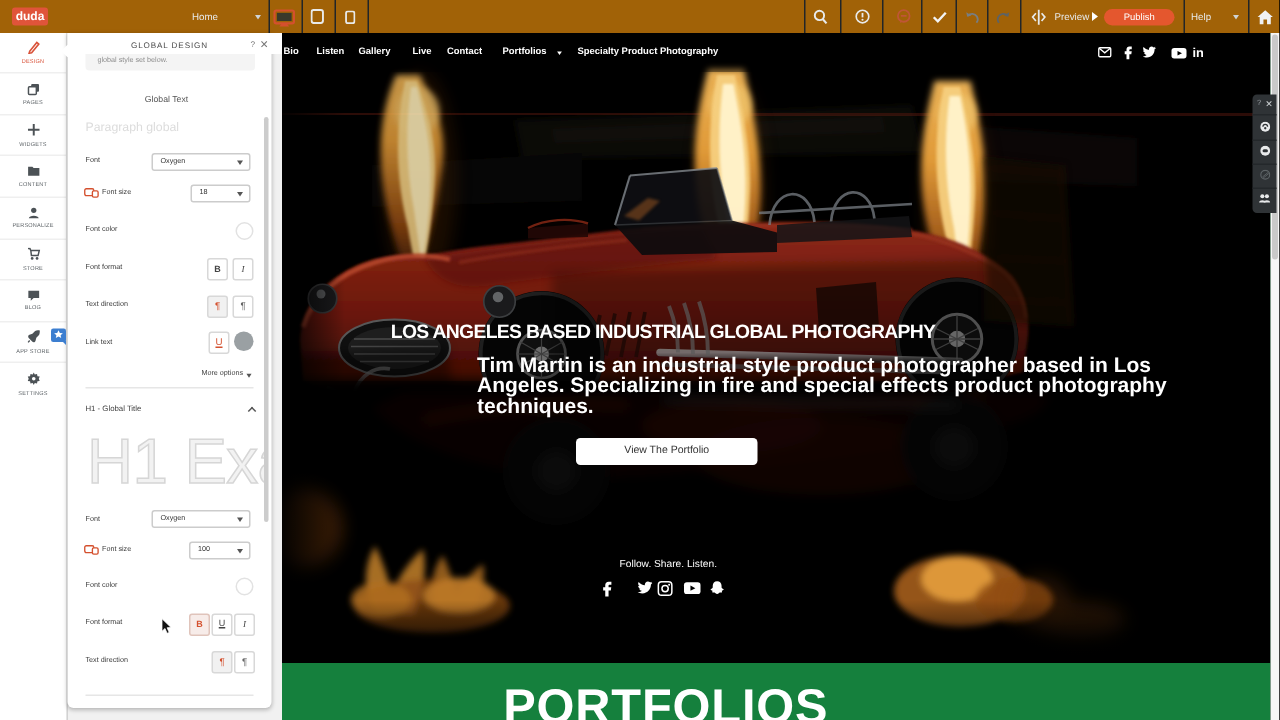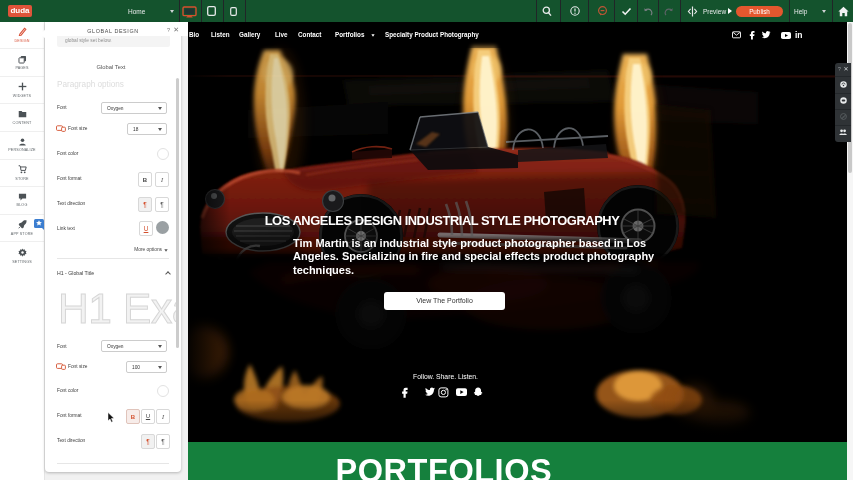--- a/index.html
+++ b/index.html
@@ -1,21 +1,21 @@
 <!DOCTYPE html>
 <html><head>
 <meta charset="utf-8">
 <style>
   * { margin:0; padding:0; box-sizing:border-box; }
   html,body { width:853px; height:480px; overflow:hidden; background:#000;
     font-family:"Liberation Sans", sans-serif; }
   #stage { position:relative; width:853px; height:480px; }
 
   
-  #topbar { position:absolute; left:0; top:0; width:853px; height:22px; background:#14532d; }
+  #topbar { position:absolute; left:0; top:0; width:853px; height:22px; background:#a16207; }
   #topbar .sep { position:absolute; top:0; width:1px; height:22px; background:#212528; }
   .tbtxt { position:absolute; color:#e8eaeb; font-size:6.5px; }
   #logo { position:absolute; left:8px; top:4.5px; width:24px; height:12.5px; background:#e0543a;
      border-radius:2px; color:#fff; font-weight:bold; font-size:8px; text-align:center; line-height:12px; }
   .caret { position:absolute; width:0; height:0; border-left:2.6px solid transparent;
      border-right:2.6px solid transparent; border-top:3.2px solid #cfd3d5; }
   #publish { position:absolute; left:736px; top:5.5px; width:47px; height:11.5px; background:#e4572e;
      border-radius:6px; color:#fff; font-size:6.3px; text-align:center; line-height:11.5px; }
 
   
@@ -284,22 +284,22 @@
         <rect x="0.5" y="1.8" width="8" height="6" rx="0.8" fill="none" stroke="#fff" stroke-width="0.9"></rect>
         <path d="M0.8 2.2 L4.5 5.2 L8.2 2.2" fill="none" stroke="#fff" stroke-width="0.9"></path>
         <path d="M22.5 1 h-1.6 c-1.1 0-1.9 0.8-1.9 1.9 v1.3 h-1.2 v1.9 h1.2 v3.4 h1.9 v-3.4 h1.3 l0.3-1.9 h-1.6 v-0.9 c0-0.4 0.2-0.5 0.6-0.5 h1 z"></path>
         <path d="M40.8 2.3 c-0.4 0.2-0.8 0.3-1.2 0.4 c0.4-0.3 0.7-0.7 0.9-1.2 c-0.4 0.2-0.9 0.4-1.4 0.5 c-0.4-0.4-1-0.7-1.6-0.7 c-1.2 0-2.2 1-2.2 2.2 c0 0.2 0 0.3 0.1 0.5 c-1.8-0.1-3.4-1-4.5-2.3 c-0.2 0.3-0.3 0.7-0.3 1.1 c0 0.8 0.4 1.4 1 1.8 c-0.4 0-0.7-0.1-1-0.3 v0 c0 1.1 0.8 2 1.8 2.2 c-0.2 0.1-0.4 0.1-0.6 0.1 c-0.1 0-0.3 0-0.4 0 c0.3 0.9 1.1 1.5 2.1 1.5 c-0.8 0.6-1.7 1-2.8 1 c-0.2 0-0.4 0-0.5 0 c1 0.6 2.2 1 3.4 1 c4.1 0 6.3-3.4 6.3-6.3 v-0.3 c0.4-0.3 0.8-0.7 1.1-1.1 z" transform="translate(5,0) scale(0.82)"></path>
         <rect x="49" y="2" width="10" height="7" rx="1.8"></rect>
         <path d="M53 4 L56 5.5 L53 7 Z" fill="#000"></path>
         <text x="63" y="8.2" font-size="8.5" font-weight="bold" fill="#fff" font-family="Liberation Sans">in</text>
       </g>
     </svg>
 
-    <div class="wtxt" style="left:254px; top:190.5px; transform:translateX(-50%); font-size:12.9px; font-weight:bold; letter-spacing:-0.45px;">LOS ANGELES DESIGN INDUSTRIAL STYLE PHOTOGRAPHY</div>
-    <div class="wtxt" style="left:105px; top:214.5px; font-size:11px; font-weight:bold; line-height:13.5px;">Tim Martin is an industrial style product photographer based in Los<br>Angeles. Specializing in fire and special effects product photography<br>techniques.</div>
+    <div class="wtxt" style="left:254px; top:190.5px; transform:translateX(-50%); font-size:12.9px; font-weight:bold; letter-spacing:-0.45px;">LOS ANGELES BASED INDUSTRIAL GLOBAL PHOTOGRAPHY</div>
+    <div class="wtxt" style="left:130px; top:214.5px; font-size:14px; font-weight:bold; line-height:13.5px;">Tim Martin is an industrial style product photographer based in Los<br>Angeles. Specializing in fire and special effects product photography<br>techniques.</div>
     <div style="position:absolute; left:196px; top:270px; width:121px; height:18px; background:#fff; border-radius:3px; color:#333; font-size:7px; text-align:center; line-height:18px;">View The Portfolio</div>
 
     <div class="wtxt" style="left:225px; top:351px; font-size:6.8px;">Follow. Share. Listen.</div>
 
     <svg style="position:absolute; left:214px; top:364.5px;" width="88" height="11" viewBox="0 0 88 11">
       <g fill="#ffffff">
         <path d="M5.6 0.8 h-1.9 c-1.3 0-2.2 0.9-2.2 2.2 v1.5 h-1.4 v2.2 h1.4 v4 h2.2 v-4 h1.5 l0.3-2.2 h-1.8 v-1 c0-0.5 0.2-0.6 0.7-0.6 h1.2 z"></path>
         <path d="M28 2 c-0.5 0.2-1 0.4-1.5 0.4 c0.5-0.3 0.9-0.8 1.1-1.4 c-0.5 0.3-1.1 0.5-1.7 0.6 c-0.5-0.5-1.2-0.8-1.9-0.8 c-1.5 0-2.6 1.2-2.6 2.6 c0 0.2 0 0.4 0.1 0.6 c-2.2-0.1-4.1-1.2-5.4-2.8 c-0.2 0.4-0.4 0.8-0.4 1.3 c0 0.9 0.5 1.7 1.2 2.2 c-0.4 0-0.8-0.1-1.2-0.3 v0 c0 1.3 0.9 2.3 2.1 2.6 c-0.2 0.1-0.5 0.1-0.7 0.1 c-0.2 0-0.3 0-0.5-0.1 c0.3 1 1.3 1.8 2.5 1.8 c-0.9 0.7-2 1.1-3.3 1.1 c-0.2 0-0.4 0-0.6 0 c1.2 0.7 2.5 1.2 4 1.2 c4.8 0 7.4-4 7.4-7.4 v-0.3 c0.5-0.4 0.9-0.8 1.3-1.4 z" transform="translate(11.2,0) scale(0.78)"></path>
         <g transform="translate(36.5,0.5)">
           <rect x="0.4" y="0.4" width="9" height="9" rx="2.2" fill="none" stroke="#fff" stroke-width="1"></rect>
@@ -485,21 +485,21 @@
     </div>
     <div id="panelcard">
 
       <div style="position:absolute; left:-3px; top:9px; width:6px; height:6px; background:#fff; transform:rotate(45deg);"></div>
 
       <div style="position:absolute; left:12px; top:12px; width:113px; height:13px; background:#f4f4f4; border-radius:0 0 2.5px 2.5px;">
         <div style="position:absolute; left:8px; top:3.5px; font-size:4.8px; color:#8e8e8e;">global style set below.</div>
       </div>
 
       <div style="position:absolute; left:0; top:42px; width:132px; text-align:center; font-size:5.8px; color:#555;">Global Text</div>
-      <div style="position:absolute; left:12px; top:58px; font-size:8.2px; color:#dcdcdc;">Paragraph options</div>
+      <div style="position:absolute; left:12px; top:58px; font-size:8.2px; color:#dcdcdc;">Paragraph global</div>
 
       <div class="lbl4" style="position:absolute; left:12px; top:83px;">Font</div>
       <div class="select" style="left:56px; top:80px; width:66px; height:12px;">
         <div class="sv">Oxygen</div>
           <div class="sc"></div>
       </div>
 
       <svg style="position:absolute; left:11px; top:103px;" width="10" height="7" viewBox="0 0 10 7">
         <rect x="0.5" y="0.8" width="6" height="4.6" rx="1" fill="none" stroke="#d4502e" stroke-width="0.9"></rect>
         <rect x="5.6" y="2.2" width="3.8" height="4.2" rx="0.9" fill="#fff" stroke="#d4502e" stroke-width="0.9"></rect>

